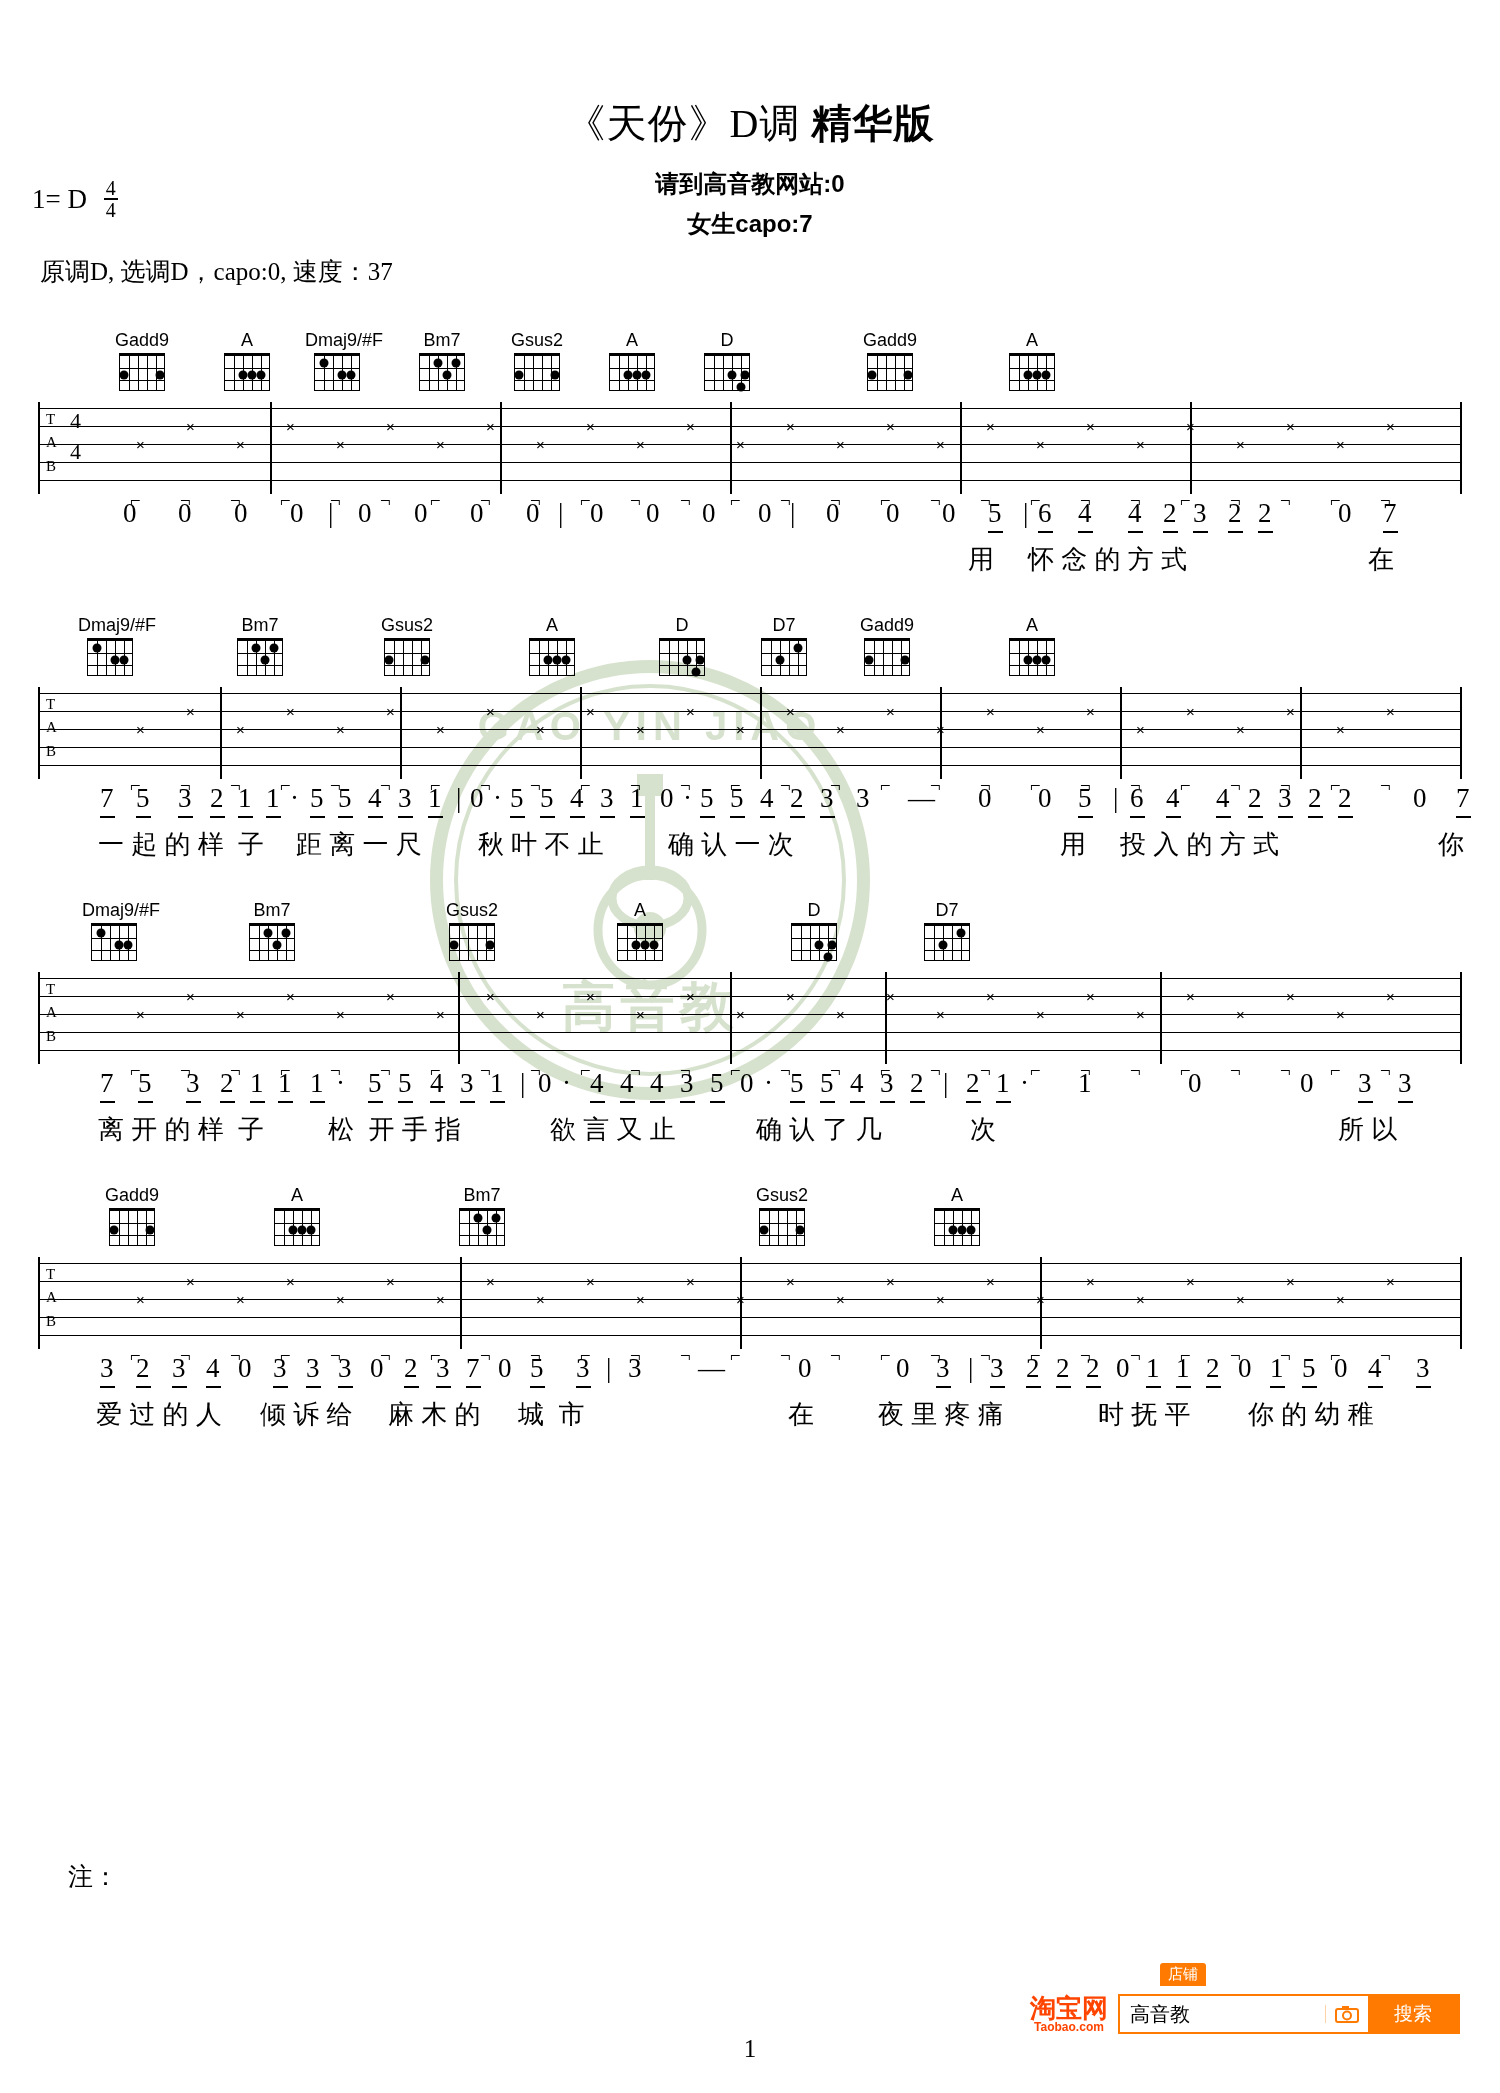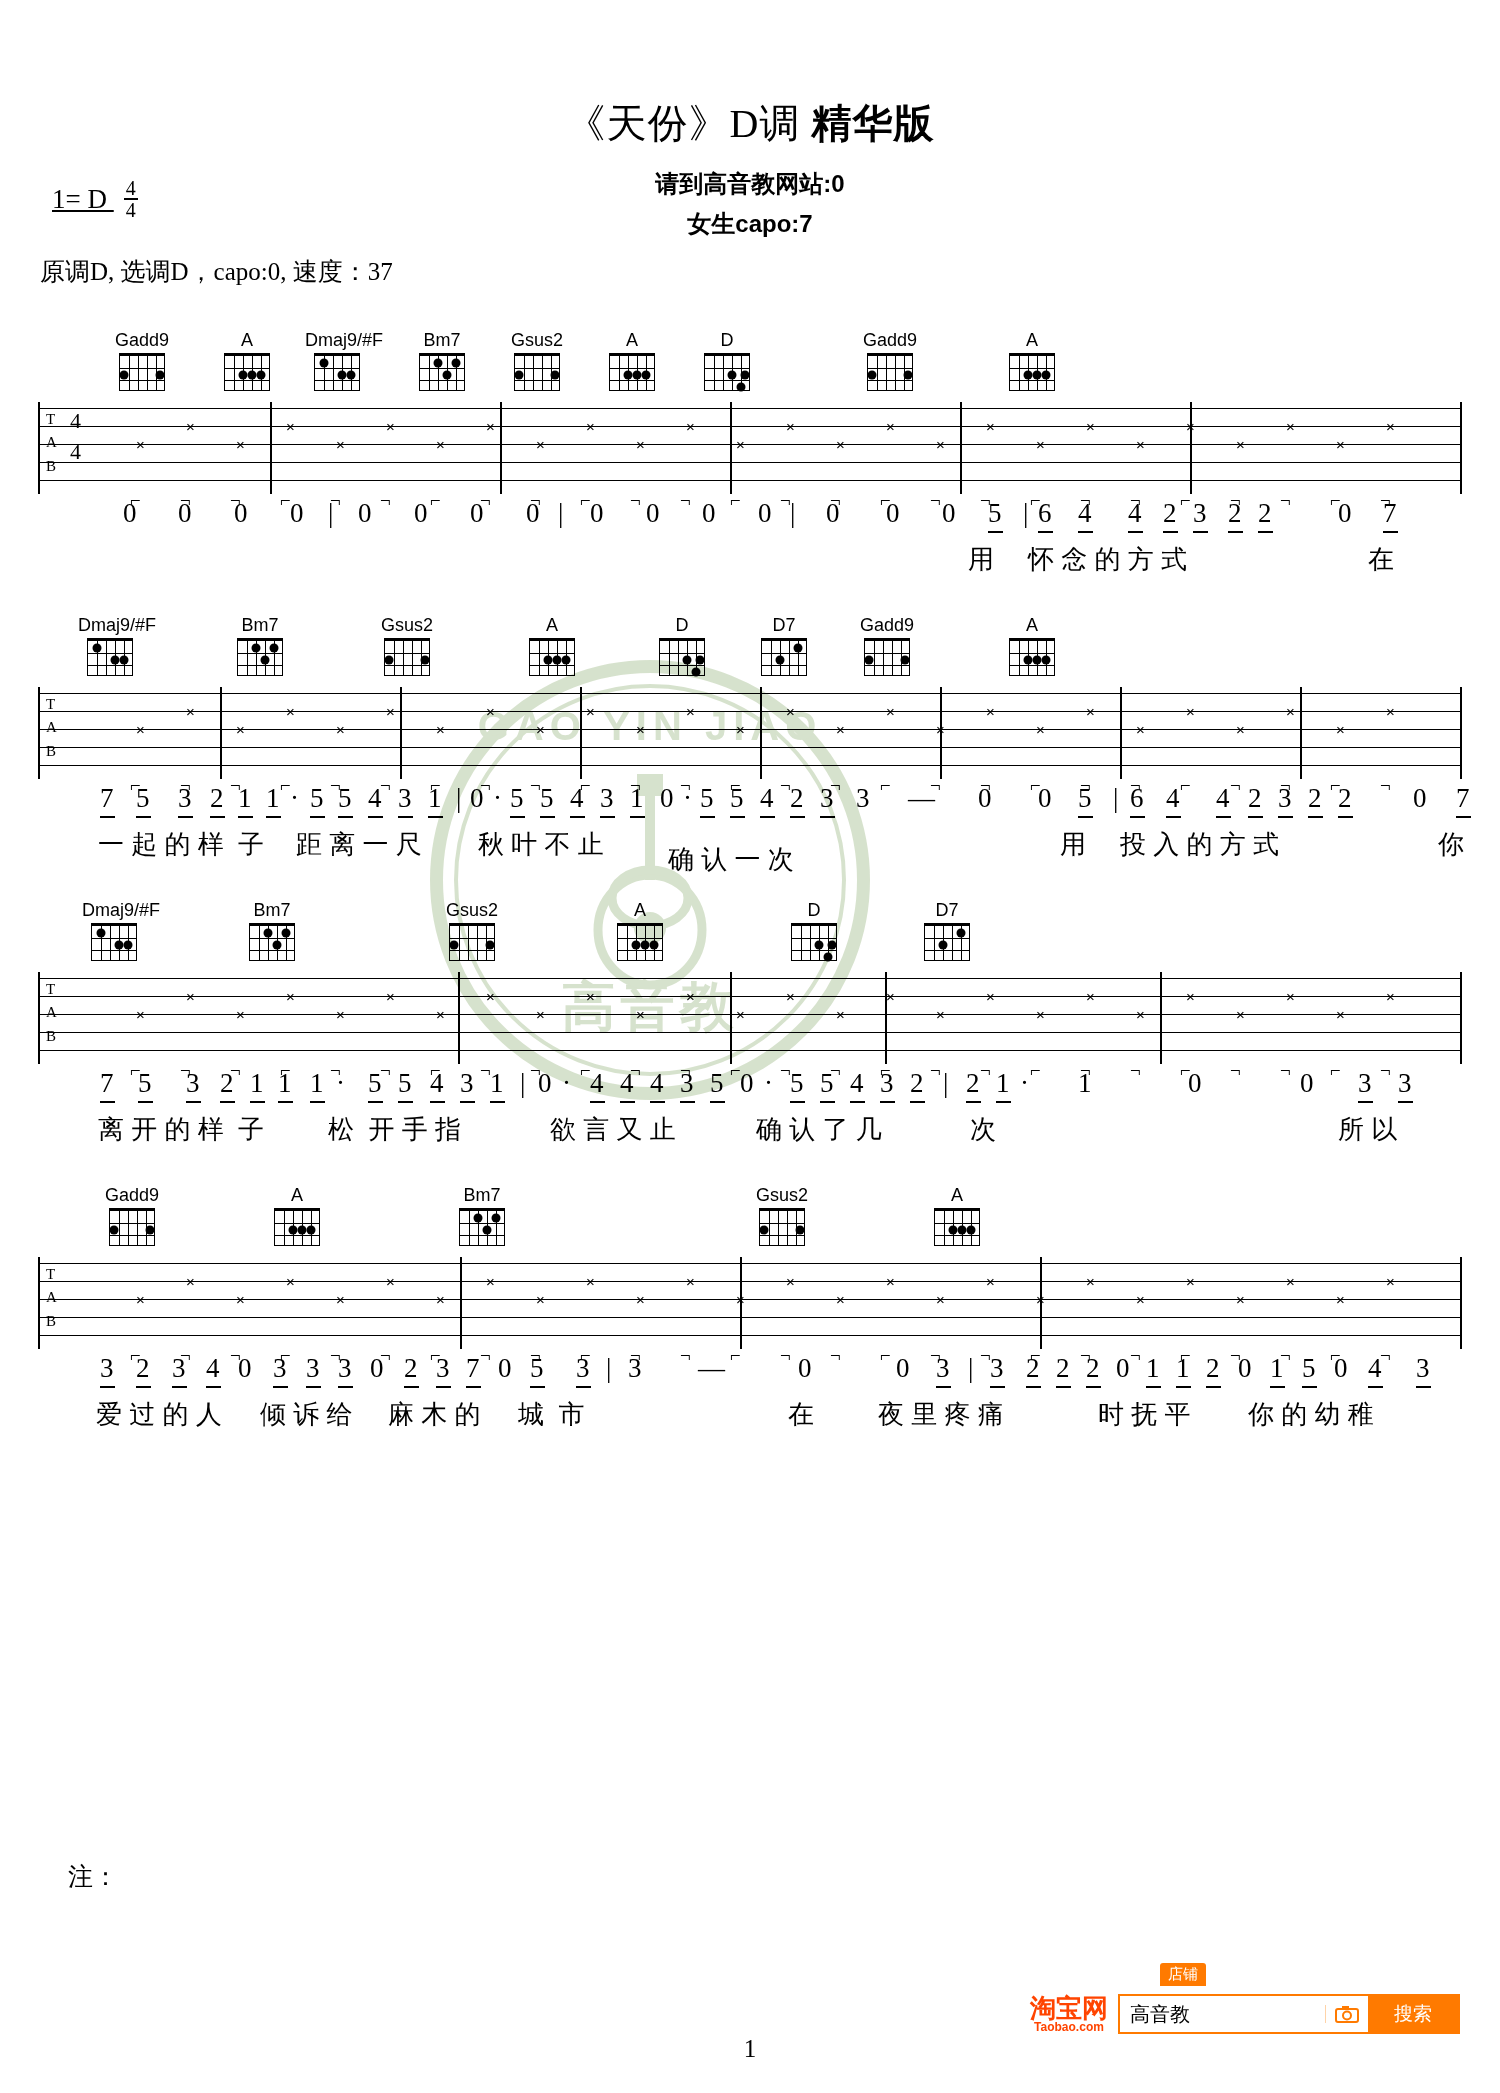--- a/index.html
+++ b/index.html
@@ -78,25 +78,24 @@
     font-family: "Liberation Sans", sans-serif;
     font-size: 27px;
     font-weight: bold;
     line-height: 1.12;
     letter-spacing: 1px;
     text-align: center;
   }
 
   .key-sig {
     position: absolute;
-    left: 52px;
+    left: 32px;
     top: 178px;
     font-size: 27px;
     font-family: "Liberation Serif", serif;
-    text-decoration: underline;
   }
   .frac {
     display: inline-block;
     vertical-align: -0.45em;
     text-align: center;
     font-size: 20px;
     line-height: 1.0;
     margin-left: 10px;
   }
   .frac .num { display: block; border-bottom: 2px solid #000; padding: 0 2px;}
@@ -917,21 +916,21 @@
           <span class="mtoken underl" style="left: 1240px;">3</span>
           <span class="mtoken underl" style="left: 1270px;">2</span>
           <span class="mtoken underl" style="left: 1300px;">2</span>
           <span class="mtoken" style="left: 1375px;">0</span>
           <span class="mtoken underl" style="left: 1418px;">7</span>
         </div>
       <div class="lyrics">
           <span class="ltoken" style="left: 60px;">一 起 的 样  子</span>
           <span class="ltoken" style="left: 258px;">距 离 一 尺</span>
           <span class="ltoken" style="left: 440px;">秋 叶 不 止</span>
-          <span class="ltoken" style="left: 630px; margin-top: 15px;">确 认 一 次</span>
+          <span class="ltoken" style="left: 630px;">确 认 一 次</span>
           <span class="ltoken" style="left: 1022px;">用</span>
           <span class="ltoken" style="left: 1082px;">投 入 的 方 式</span>
           <span class="ltoken" style="left: 1400px;">你</span>
         </div>
     </div>
   </div>
 
   <div class="system">
     <div class="chords">
       <div class="chord" style="left:82px">

